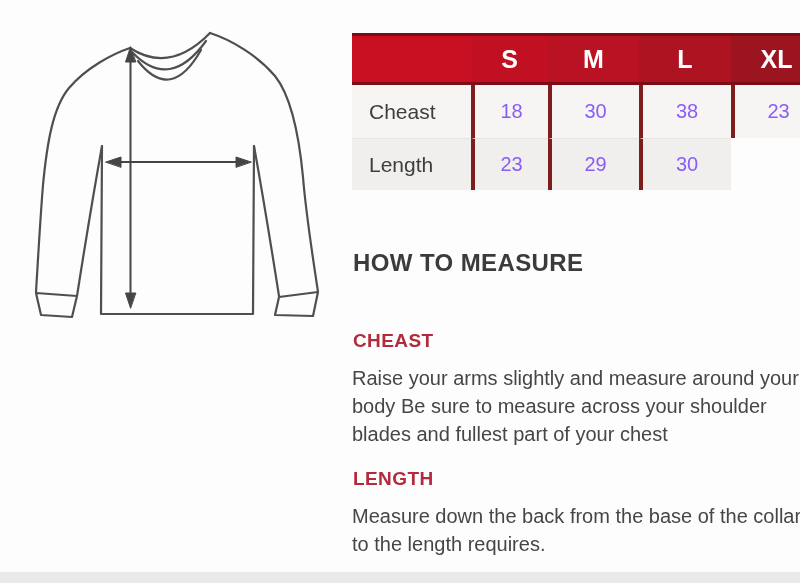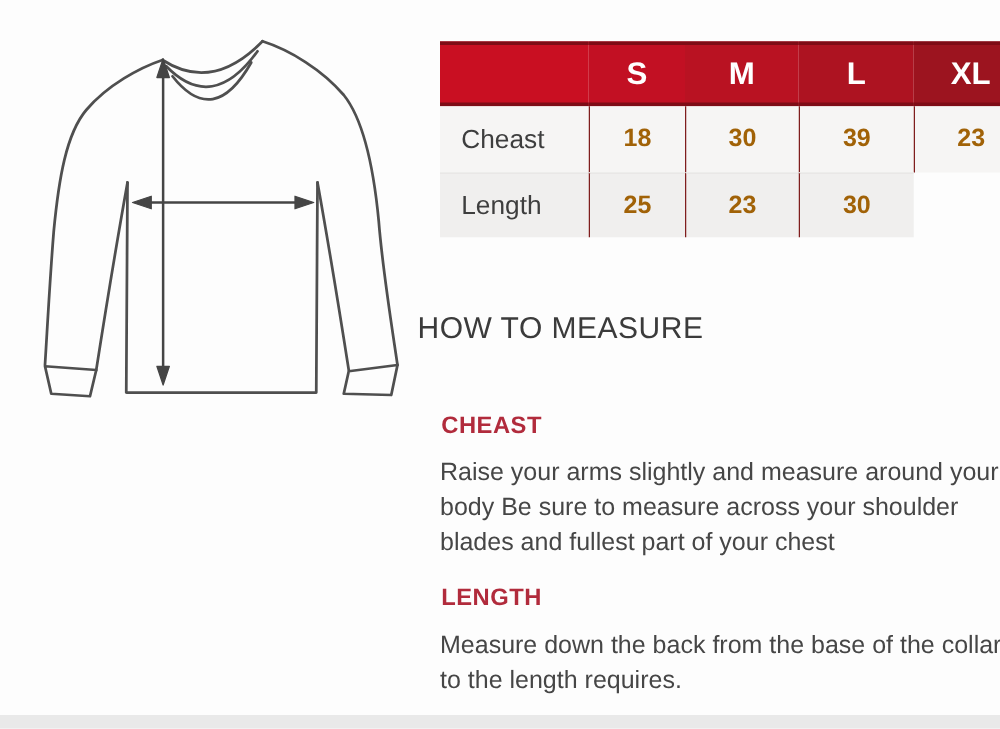--- a/index.html
+++ b/index.html
@@ -28,33 +28,33 @@
     color:#ffffff;font-weight:700;font-size:25px;
     border-top:3px solid #7e0c16;border-bottom:3px solid #7e0c16;
   }
   .hc1{background:#c90f22;}
   .hc2{background:#c21023;}
   .hc3{background:#b91222;}
   .hc4{background:#ad1321;}
   .hc5{background:#9c141f;}
   .bcell{
     display:flex;align-items:center;justify-content:center;
-    font-size:20px;font-weight:700;color:#a16207;
-    background:#f6f5f4;border-left:1px solid #7f1d1d;
+    font-size:20px;font-weight:400;color:#8b5cf6;
+    background:#f6f5f4;border-left:4px solid #7f1d1d;
   }
   .rowlabel{
     justify-content:flex-start;padding-left:17px;
     font-weight:400;font-size:21px;color:#3e3e3e;border-left:none;
   }
   .row2{background:#f0efee;border-top:1px solid #e6e5e4;}
 
   
   .h2measure{
-    position:absolute;left:334px;top:249px;margin:0;
-    font-size:24px;font-weight:400;color:#3b3b3b;letter-spacing:.4px;
+    position:absolute;left:353px;top:249px;margin:0;
+    font-size:24px;font-weight:700;color:#3b3b3b;letter-spacing:.4px;
   }
   .sec-title{
     position:absolute;left:353px;margin:0;
     font-size:19px;font-weight:700;color:#b12b3c;letter-spacing:.4px;
   }
   .sec-title.chest{top:330px;}
   .sec-title.length{top:468px;}
   .sec-body{
     position:absolute;left:352px;width:452px;margin:0;
     font-size:20px;line-height:28px;color:#464646;
@@ -109,26 +109,26 @@
     <div class="tbl-grid">
       <div class="hcell hc1"></div>
       <div class="hcell hc2">S</div>
       <div class="hcell hc3">M</div>
       <div class="hcell hc4">L</div>
       <div class="hcell hc5">XL</div>
 
       <div class="bcell rowlabel">Cheast</div>
       <div class="bcell">18</div>
       <div class="bcell">30</div>
-      <div class="bcell">39</div>
+      <div class="bcell">38</div>
       <div class="bcell">23</div>
 
       <div class="bcell rowlabel row2">Length</div>
-      <div class="bcell row2">25</div>
       <div class="bcell row2">23</div>
+      <div class="bcell row2">29</div>
       <div class="bcell row2">30</div>
     </div>
   </div>
 
   <h2 class="h2measure">HOW TO MEASURE</h2>
 
   <h3 class="sec-title chest">CHEAST</h3>
   <p class="sec-body chest">Raise your arms slightly and measure around your body Be sure to measure across your shoulder blades and fullest part of your chest</p>
 
   <h3 class="sec-title length">LENGTH</h3>

